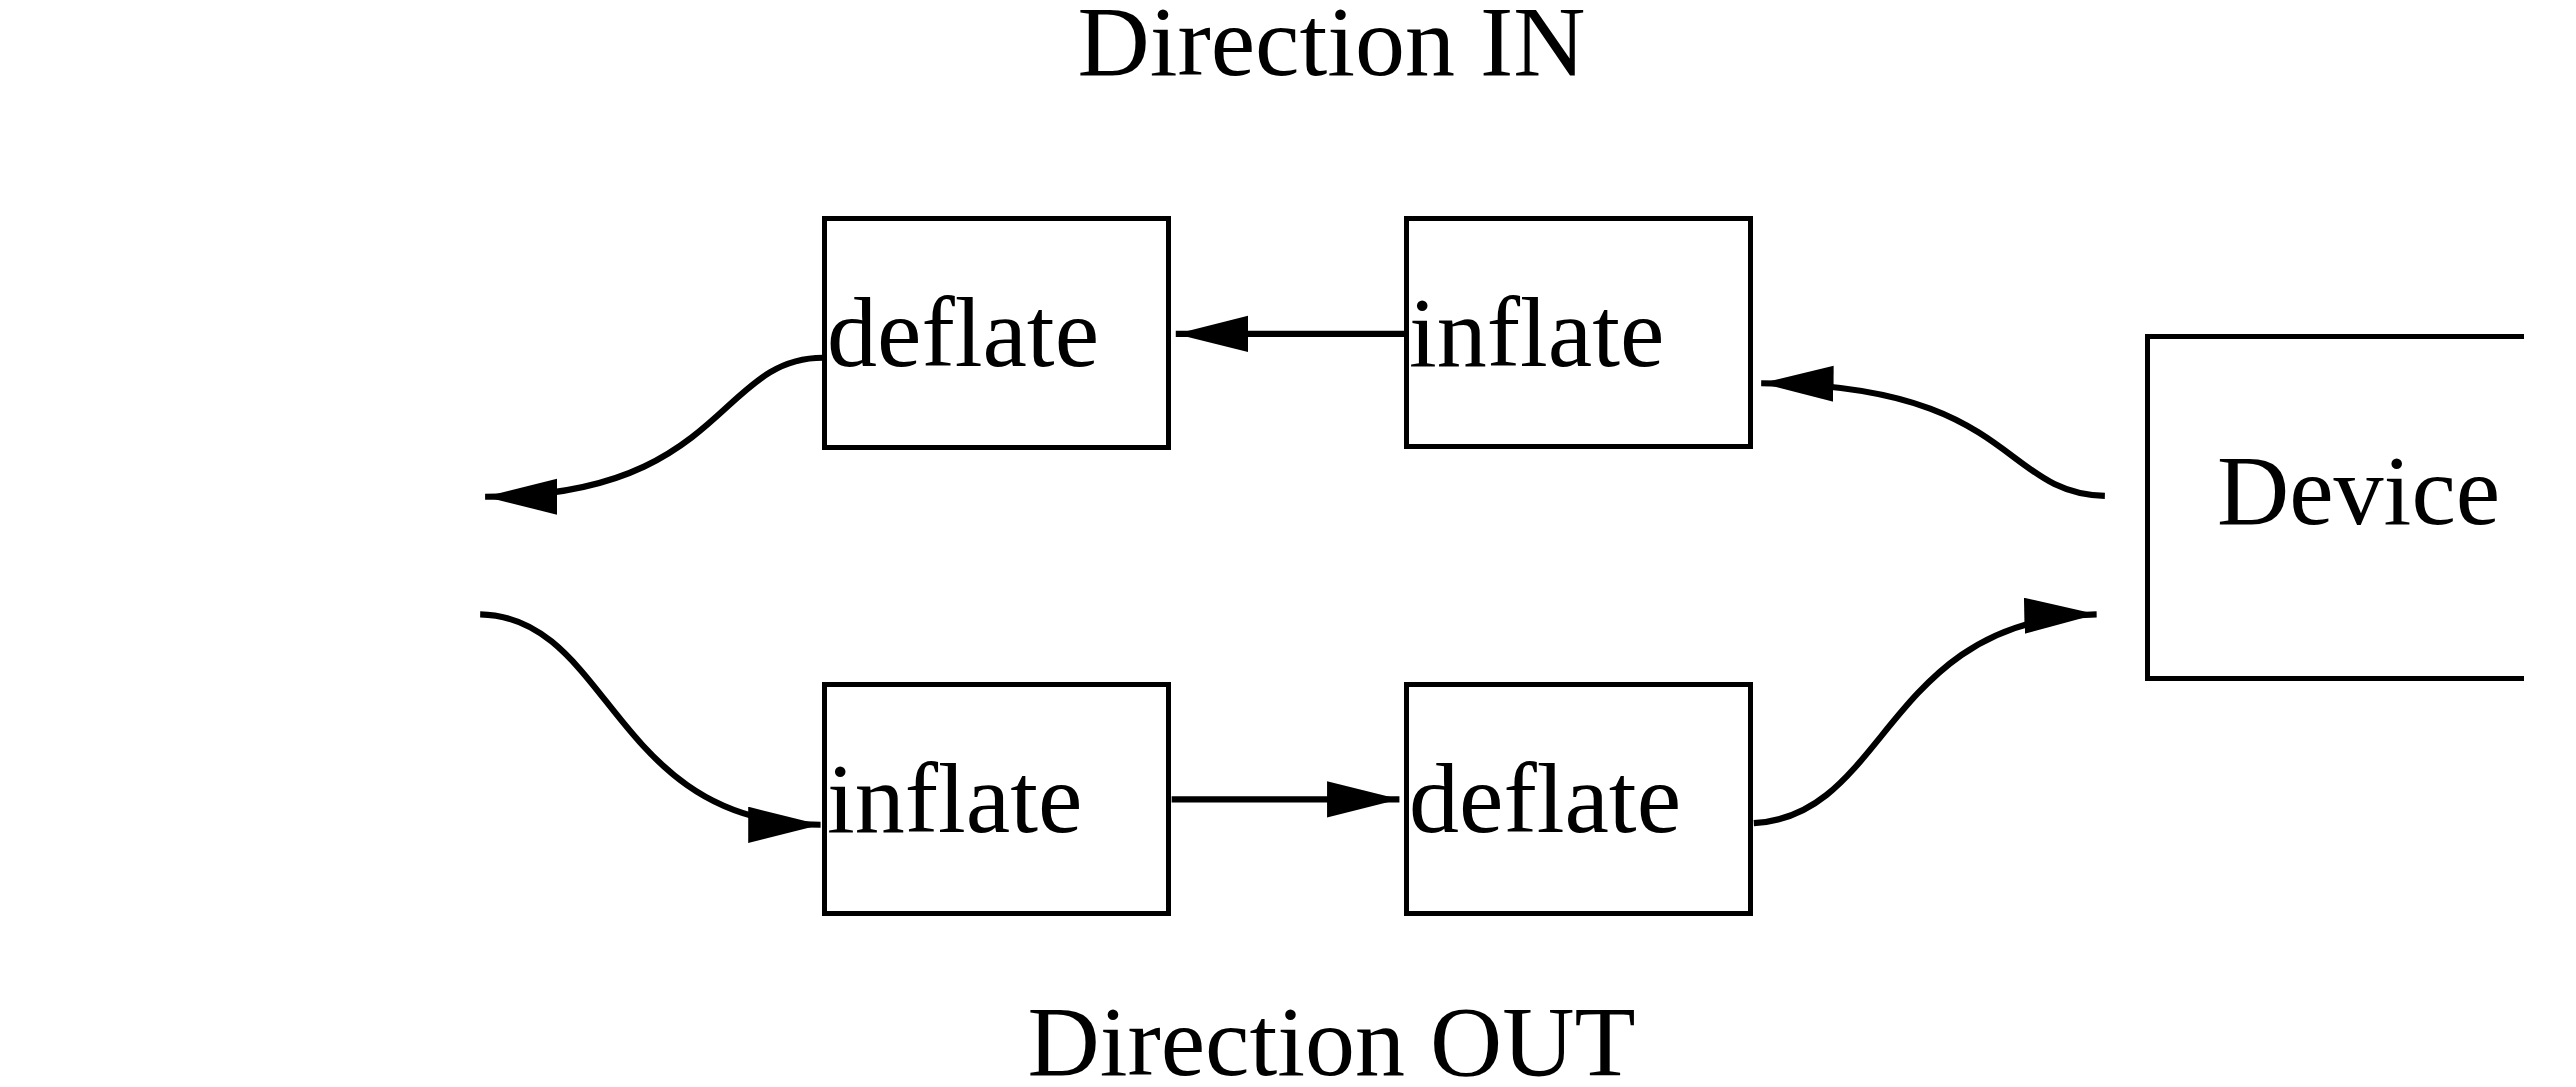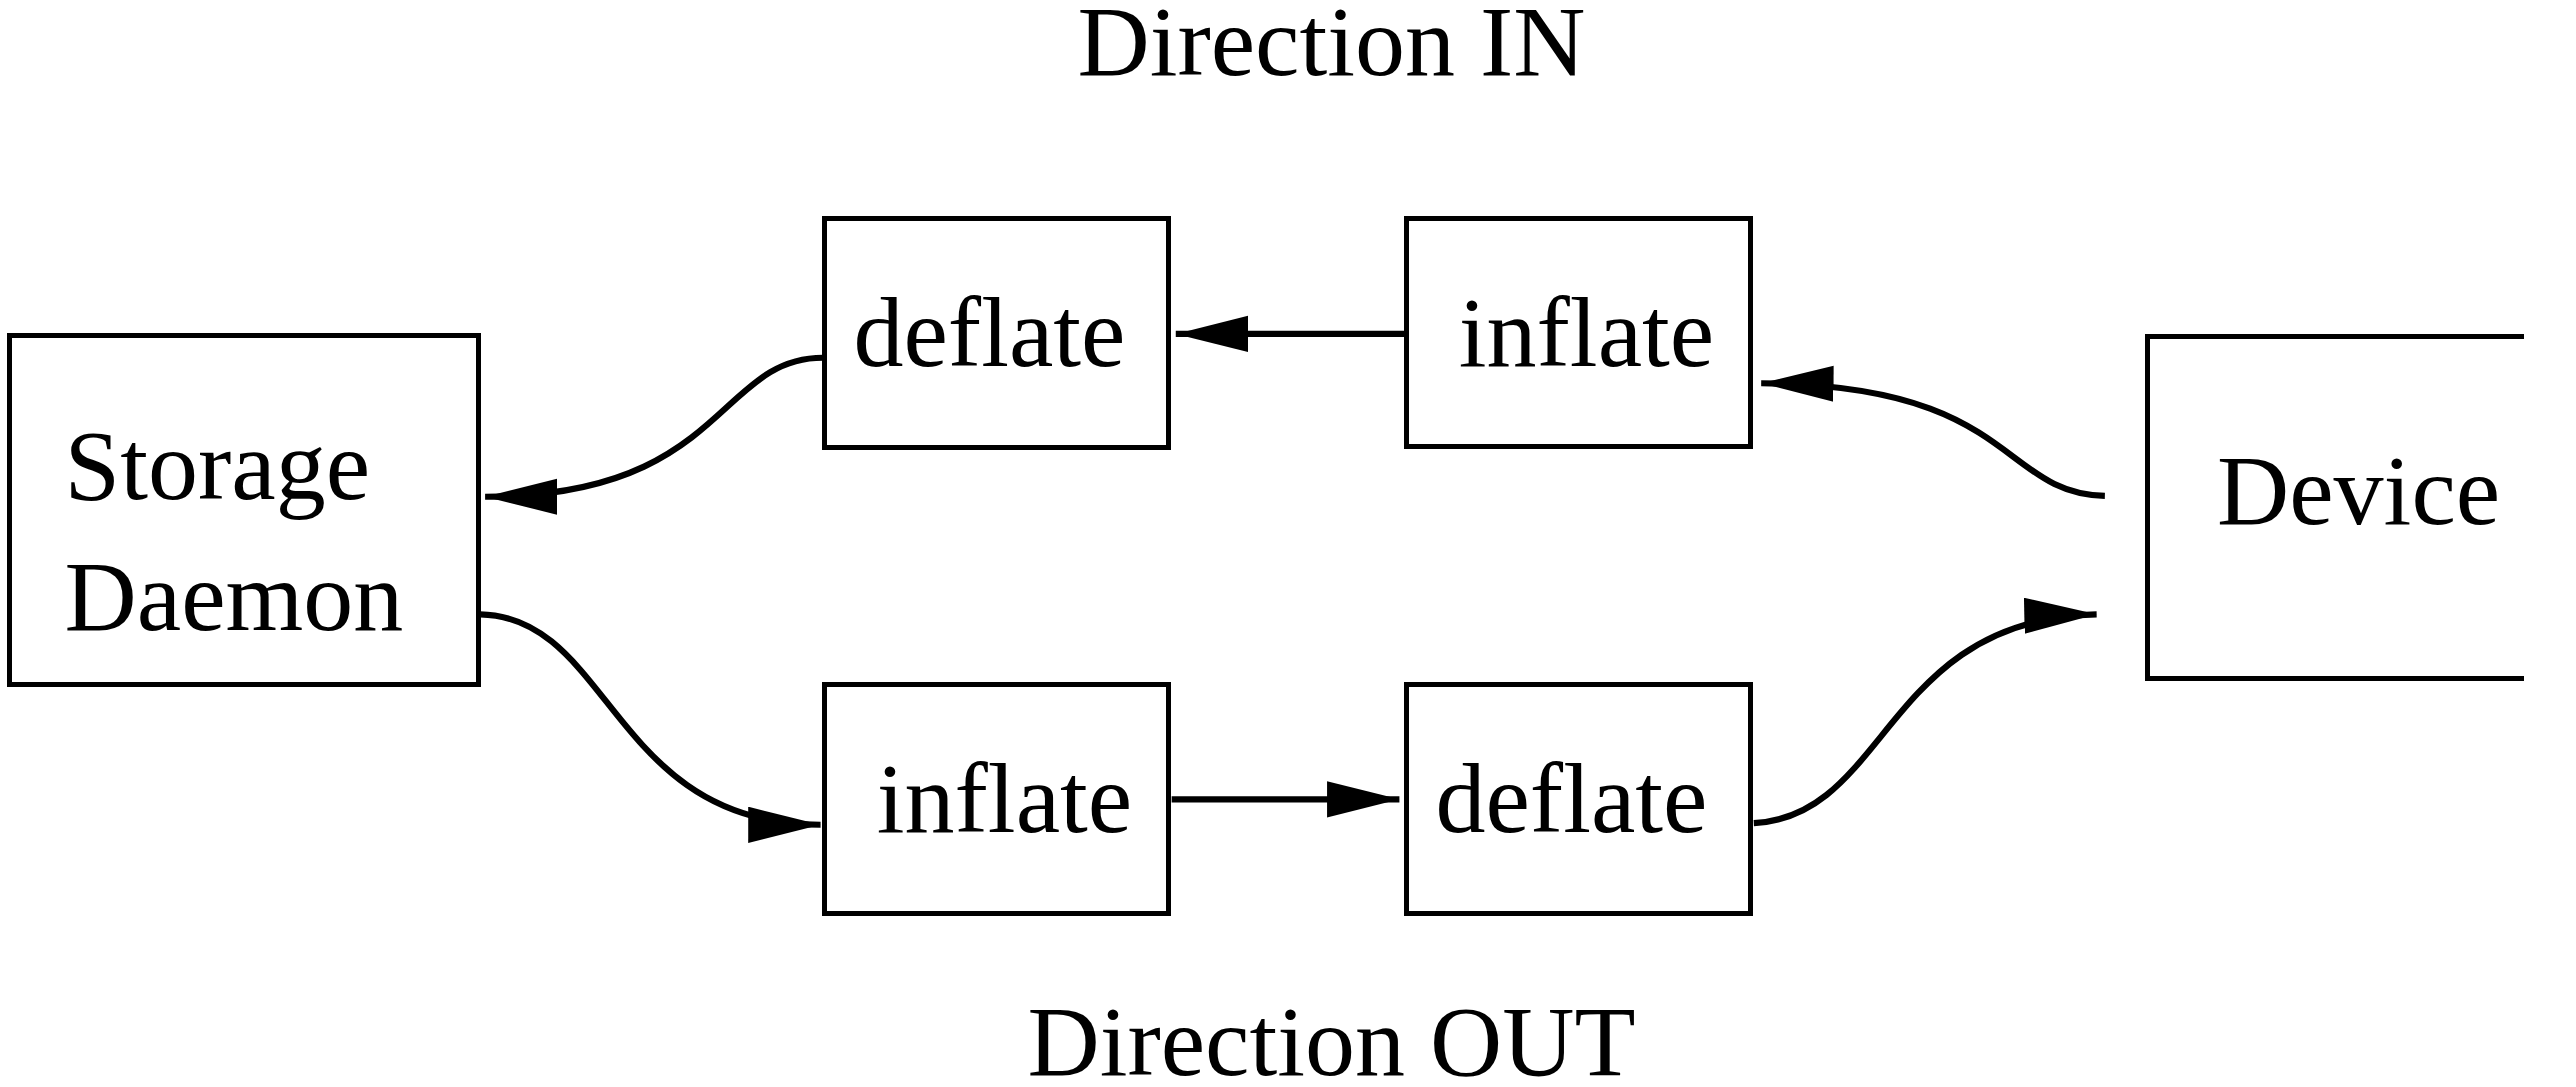--- a/index.html
+++ b/index.html
@@ -40,25 +40,24 @@
   }
   #title-in  { top: -8.2px; }
   #title-out { top: 992px; }
   .box {
     position: absolute;
     box-sizing: border-box;
     border: 5.8px solid #000000;
     background: #ffffff;
     display: flex;
     align-items: center;
-    justify-content: center;
+    justify-content: flex-start;
     font-size: 100px;
     line-height: 1.1;
     white-space: nowrap;
-    padding-left: 16px;
   }
   #storage {
     left: 6.6px; top: 333px; width: 474px; height: 354px;
     flex-direction: column;
     align-items: flex-start;
     justify-content: center;
     padding-left: 53px;
     padding-top: 41px;
     line-height: 1.31;
   }
@@ -90,24 +89,20 @@
     <path class="edge" d="M 1001 435 C 872 435 882 604 590 604" marker-end="url(#ah)"></path>
     <path class="edge" d="M 584 747 C 744 750 744 1003 998 1003" marker-end="url(#ah)"></path>
     <path class="edge" d="M 1425 972 L 1702 972" marker-end="url(#ah)"></path>
     <path class="edge" d="M 2133 1001 C 2297 993 2292 752 2550 747" marker-end="url(#ah)"></path>
   </svg>
 
   <div class="title" id="title-in">Direction IN</div>
 
   <div class="title" id="title-out">Direction OUT</div>
 
-  <div class="box" id="storage">
-    <span>Storage</span>
-    <span>Daemon</span>
-  </div>
 
   <div class="box" id="deflate-in">
     <span>deflate</span>
   </div>
 
   <div class="box" id="inflate-in">
     <span>inflate</span>
   </div>
 
   <div class="box" id="inflate-out">

